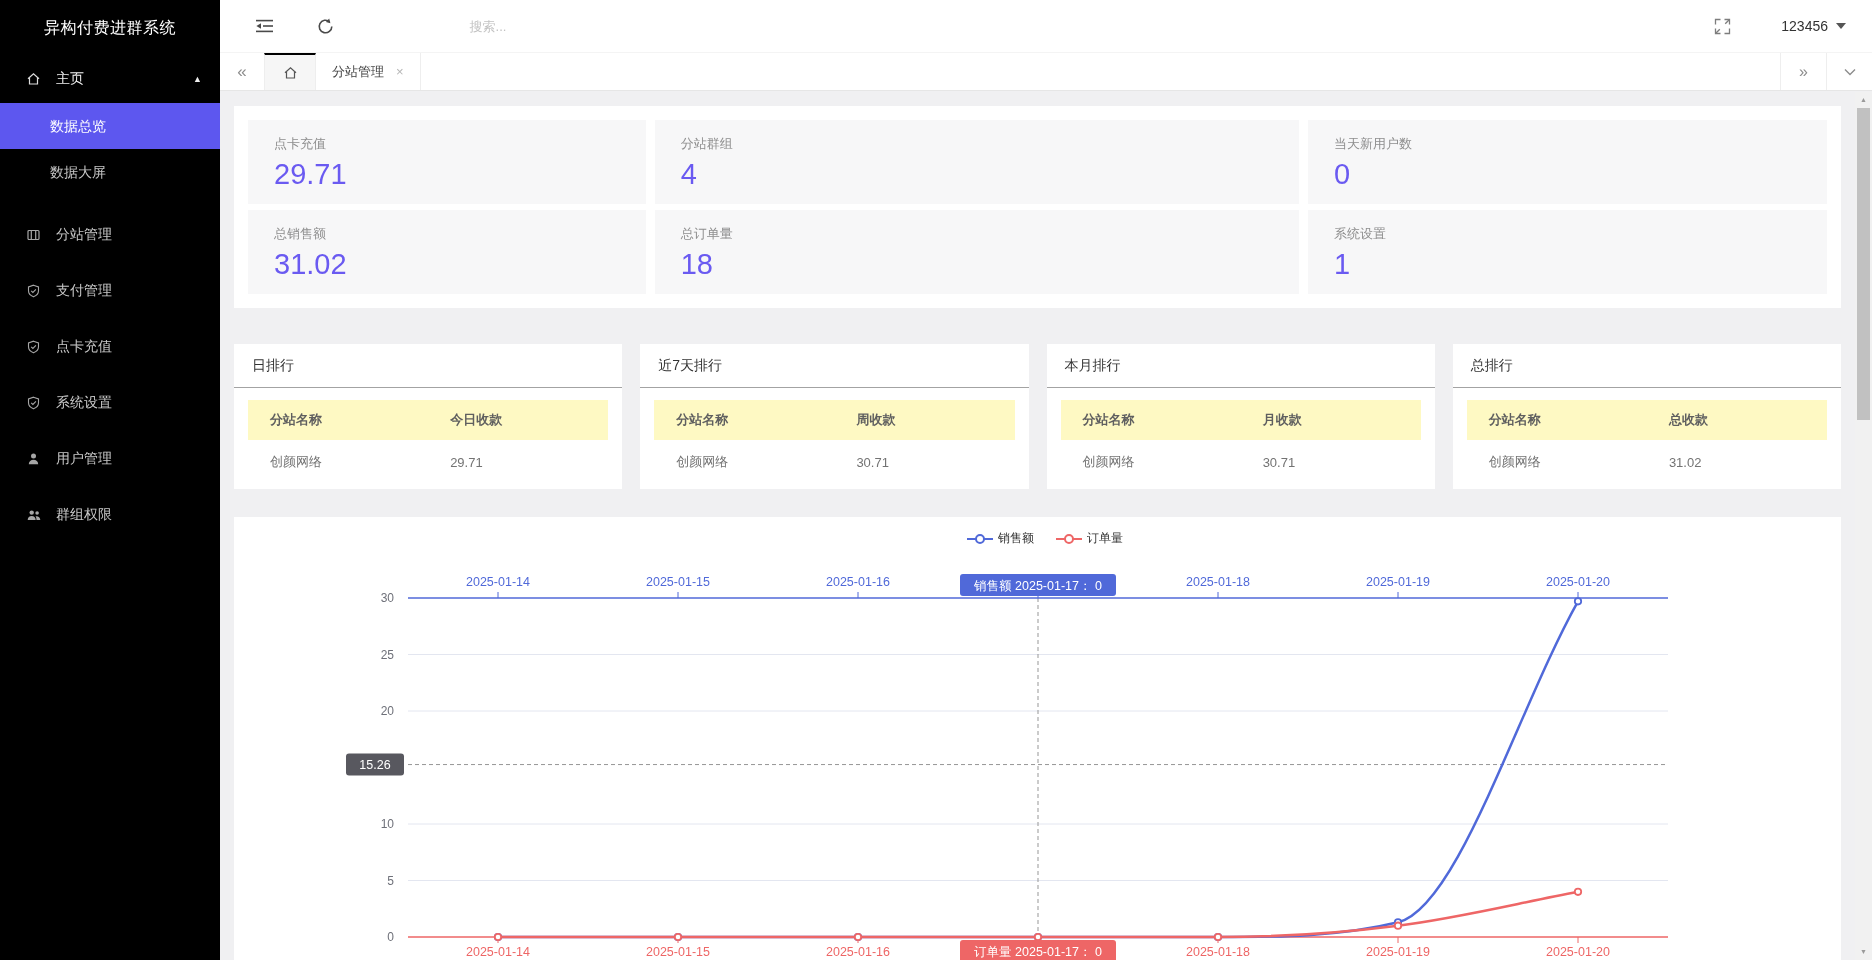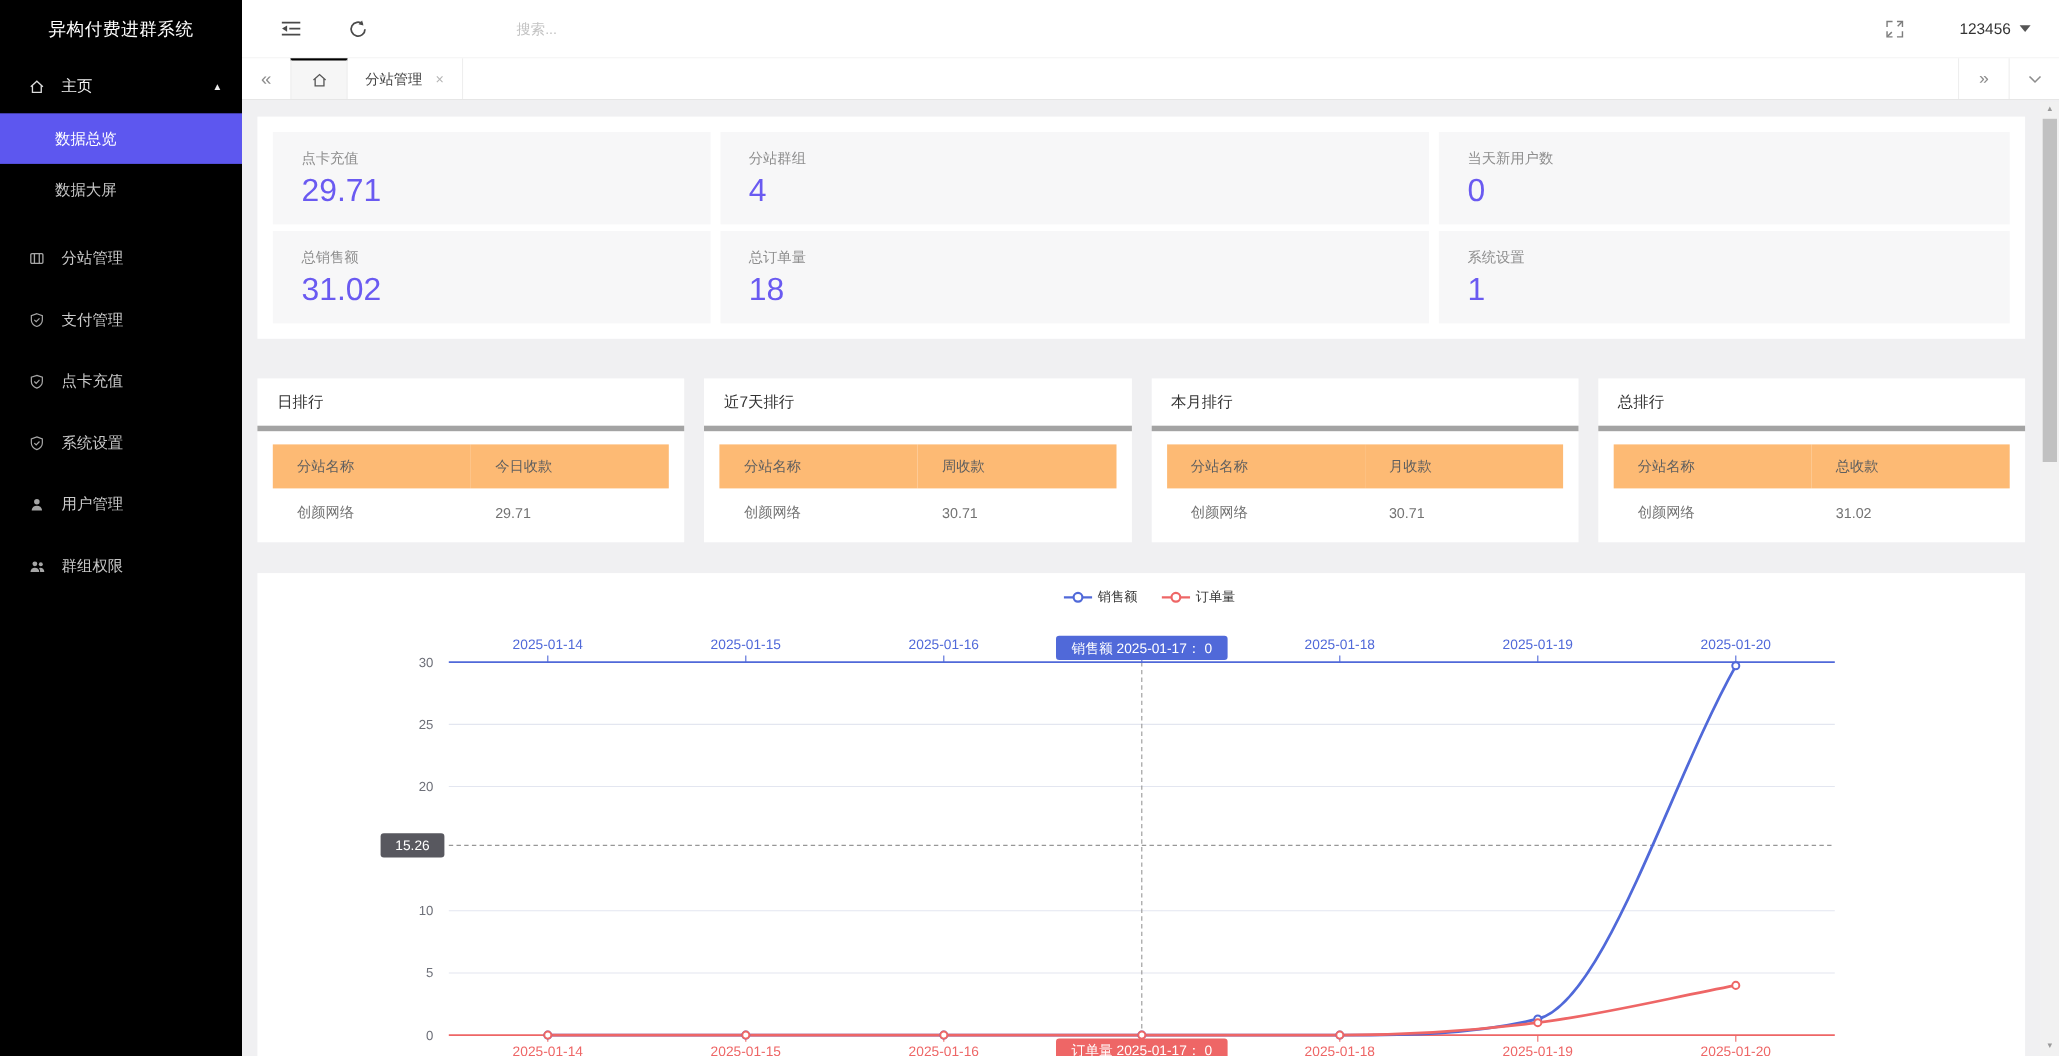--- a/index.html
+++ b/index.html
@@ -39,24 +39,24 @@
   .tab-right { width:46px; display:flex; align-items:center; justify-content:center; color:#8d8d8d; font-size:16px; border-left:1px solid #eee; cursor:pointer; }
   
   .content { position:absolute; top:92px; left:0; right:17px; bottom:0; padding:14px; overflow:hidden; }
   .panel { background:#fff; }
   .stats-panel { padding:14px; margin-bottom:36px; }
   .stats-grid { display:grid; grid-template-columns:400fr 648fr 522fr; column-gap:9px; row-gap:6px; }
   .stat-card { background:#f7f7f8; height:84px; padding:15px 26px; }
   .stat-label { font-size:13px; color:#8e8e8e; }
   .stat-value { font-size:29px; color:#6a5af1; margin-top:5px; }
   .rank-row { display:grid; grid-template-columns:repeat(4,1fr); gap:18px; margin-bottom:28px; }
-  .rp-title { padding:13px 18px 12px; font-size:14px; color:#333; border-bottom:5px solid #a3a3a3; }
+  .rp-title { padding:13px 18px 12px; font-size:14px; color:#333; border-bottom:1px solid #a3a3a3; }
   .rp-body { padding:12px 14px 14px; }
   .rp-table { width:100%; border-collapse:collapse; font-size:13px; table-layout:fixed; }
-  .rp-table th { background:#fdba74; color:#5f5f5f; font-weight:normal; text-align:left; padding:11px 0 11px 22px; }
+  .rp-table th { background:#fef9c3; color:#5f5f5f; font-weight:bold; text-align:left; padding:11px 0 11px 22px; }
   .rp-table td { color:#737373; padding:13px 0 4px 22px; }
   .chart-panel { position:relative; height:455px; }
   .legend { position:absolute; top:13px; left:0; right:0; display:flex; justify-content:center; gap:22px; font-size:12px; color:#333; z-index:2;margin-left:15px; }
   .legend-item { display:flex; align-items:center; gap:5px; cursor:pointer; }
   #chart { position:absolute; left:0; top:0; }
   
   .vscroll { position:absolute; right:0; top:92px; width:17px; bottom:0; background:#f1f1f1; z-index:6; }
   .vthumb { position:absolute; left:2px; top:16px; width:13px; height:312px; background:#c1c1c1; }
   .varrow { position:absolute; left:0; width:17px; text-align:center; color:#9a9a9a; font-size:7px; line-height:12px; }
 </style>

